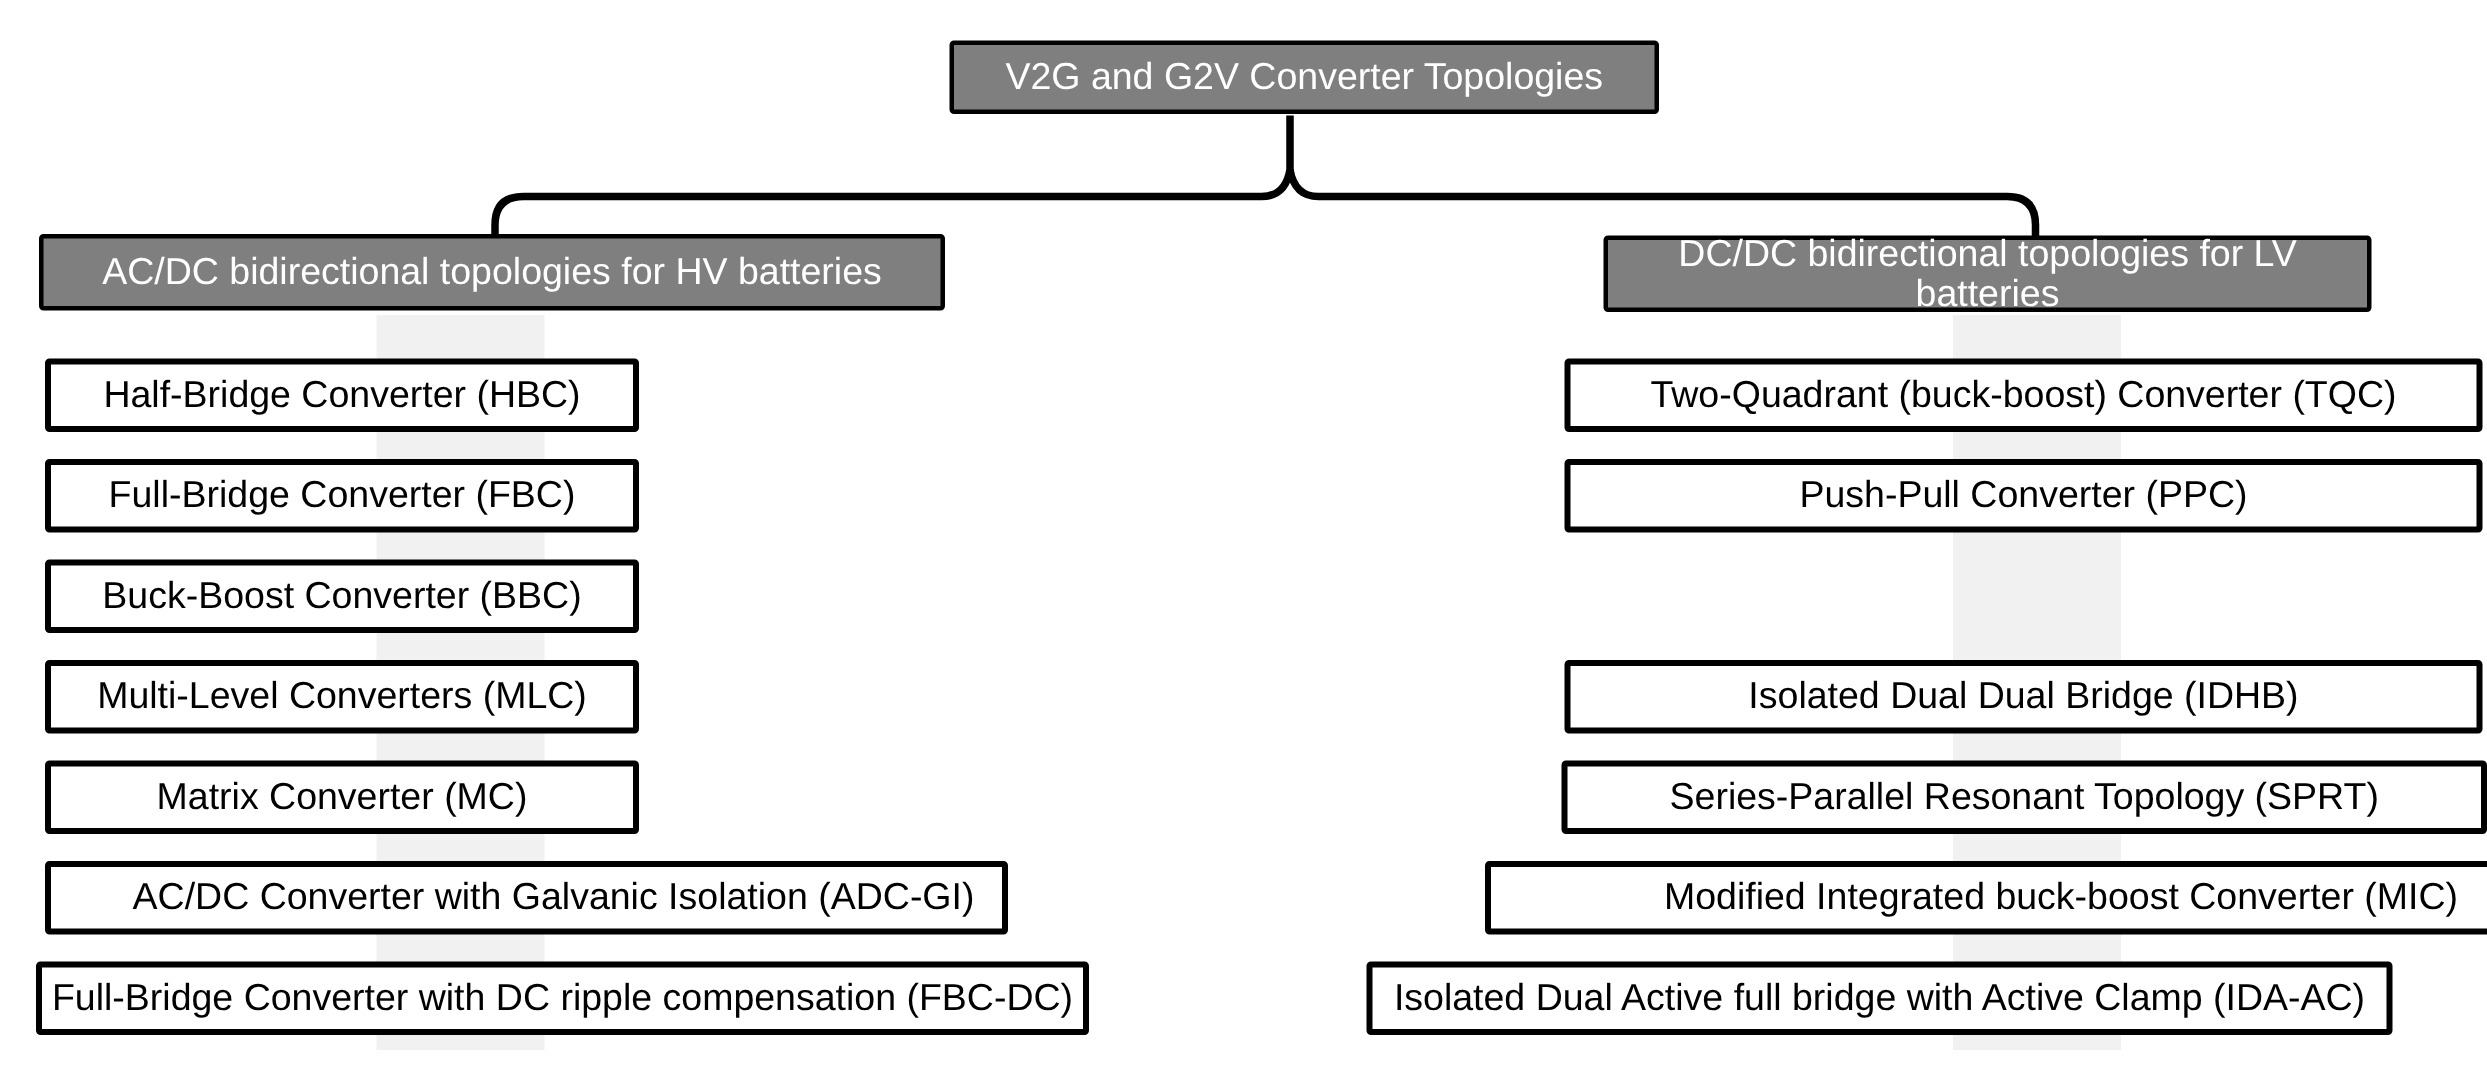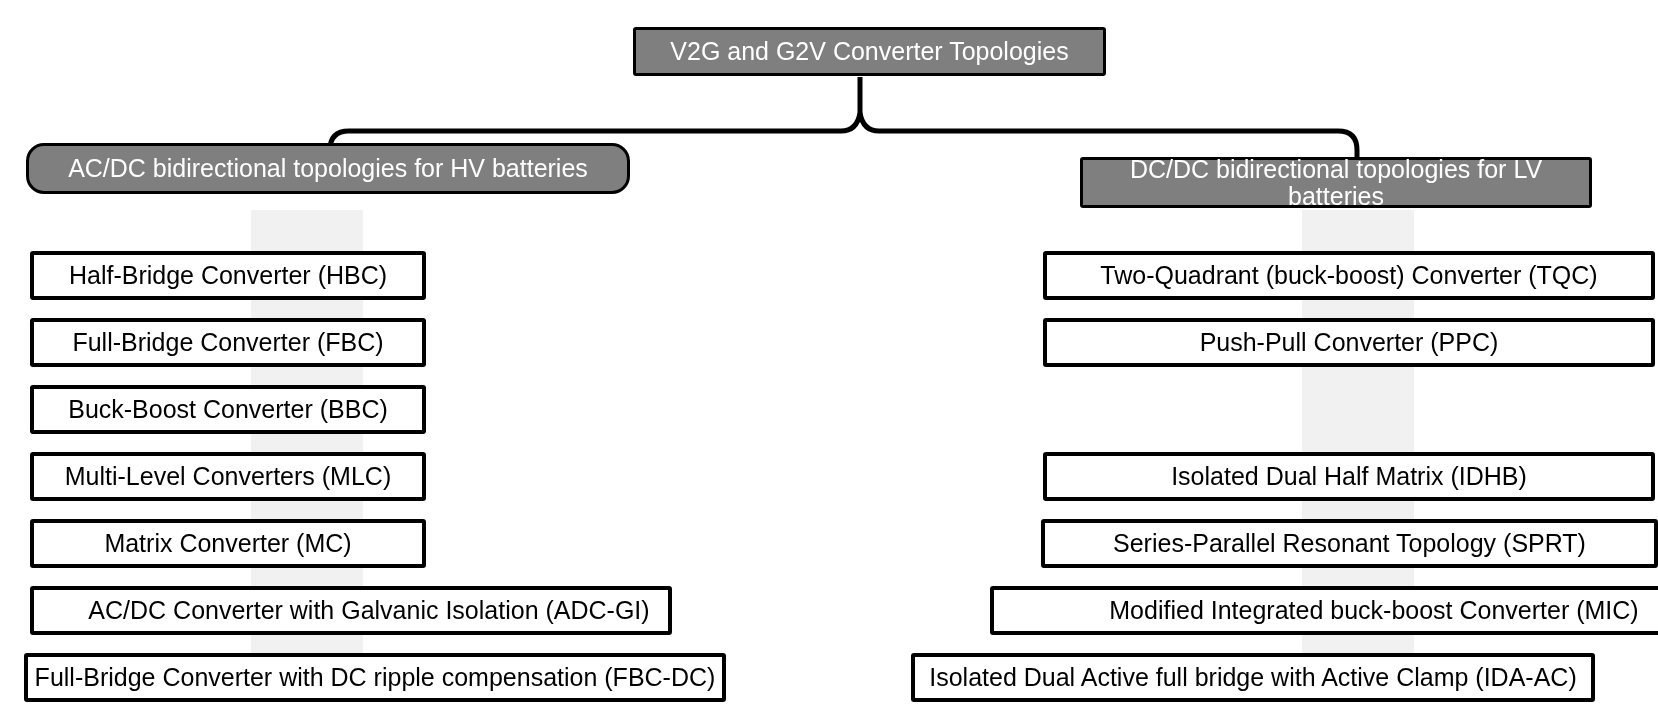--- a/index.html
+++ b/index.html
@@ -36,27 +36,27 @@
     color:#ffffff;
     font-size:25px;
   }
   .white-node{
     background:#ffffff;
     border:4px solid #000000;
     color:#000000;
     font-size:25px;
   }
   .title-box{left:633px;top:27px;width:473px;height:49px;text-align:center;}
-  .hdr-left{left:26px;top:143px;width:604px;height:51px;border-radius:18px;}
-  .hdr-right{left:1069px;top:157px;width:512px;height:51px;margin-left:11px;}
+  .hdr-left{left:26px;top:156px;width:604px;height:51px;}
+  .hdr-right{left:1069px;top:157px;width:512px;height:51px;}
 
   
   .r1{top:239px;} .r2{top:306px;} .r3{top:373px;} .r4{top:440px;}
   .r5{top:507px;} .r6{top:574px;padding-left:36px;} .r7{top:641px;}
-  .row{height:49px;margin-top:12px;}
+  .row{height:49px;}
 
   
   .lw{left:30px;width:396px;}
   .lw6{left:30px;width:642px;}
   .lw7{left:24px;width:702px;}
 
   
   .rw{left:1043px;width:612px;}
   .rw5{left:1041px;width:617px;}
   .rw6{left:990px;width:732px;}
@@ -82,18 +82,18 @@
   <div class="node white-node row r2 lw">Full-Bridge Converter (FBC)</div>
   <div class="node white-node row r3 lw">Buck-Boost Converter (BBC)</div>
   <div class="node white-node row r4 lw">Multi-Level Converters (MLC)</div>
   <div class="node white-node row r5 lw">Matrix Converter (MC)</div>
   <div class="node white-node row r6 lw6">AC/DC Converter with Galvanic Isolation (ADC-GI)</div>
   <div class="node white-node row r7 lw7">Full-Bridge Converter with DC ripple compensation (FBC-DC)</div>
 
   <div class="node gray-node hdr-right">DC/DC bidirectional topologies for LV batteries</div>
   <div class="node white-node row r2 rw">Push-Pull Converter (PPC)</div>
   <div class="node white-node row r1 rw">Two-Quadrant (buck-boost) Converter (TQC)</div>
-  <div class="node white-node row r4 rw">Isolated Dual Half Matrix (IDHB)</div>
+  <div class="node white-node row r4 rw">Isolated Dual Dual Bridge (IDHB)</div>
   <div class="node white-node row r5 rw5">Series-Parallel Resonant Topology (SPRT)</div>
   <div class="node white-node row r6 rw6">Modified Integrated buck-boost Converter (MIC)</div>
   <div class="node white-node row r7 rw7">Isolated Dual Active full bridge with Active Clamp (IDA-AC)</div>
 
 </div>
 
 </body></html>

